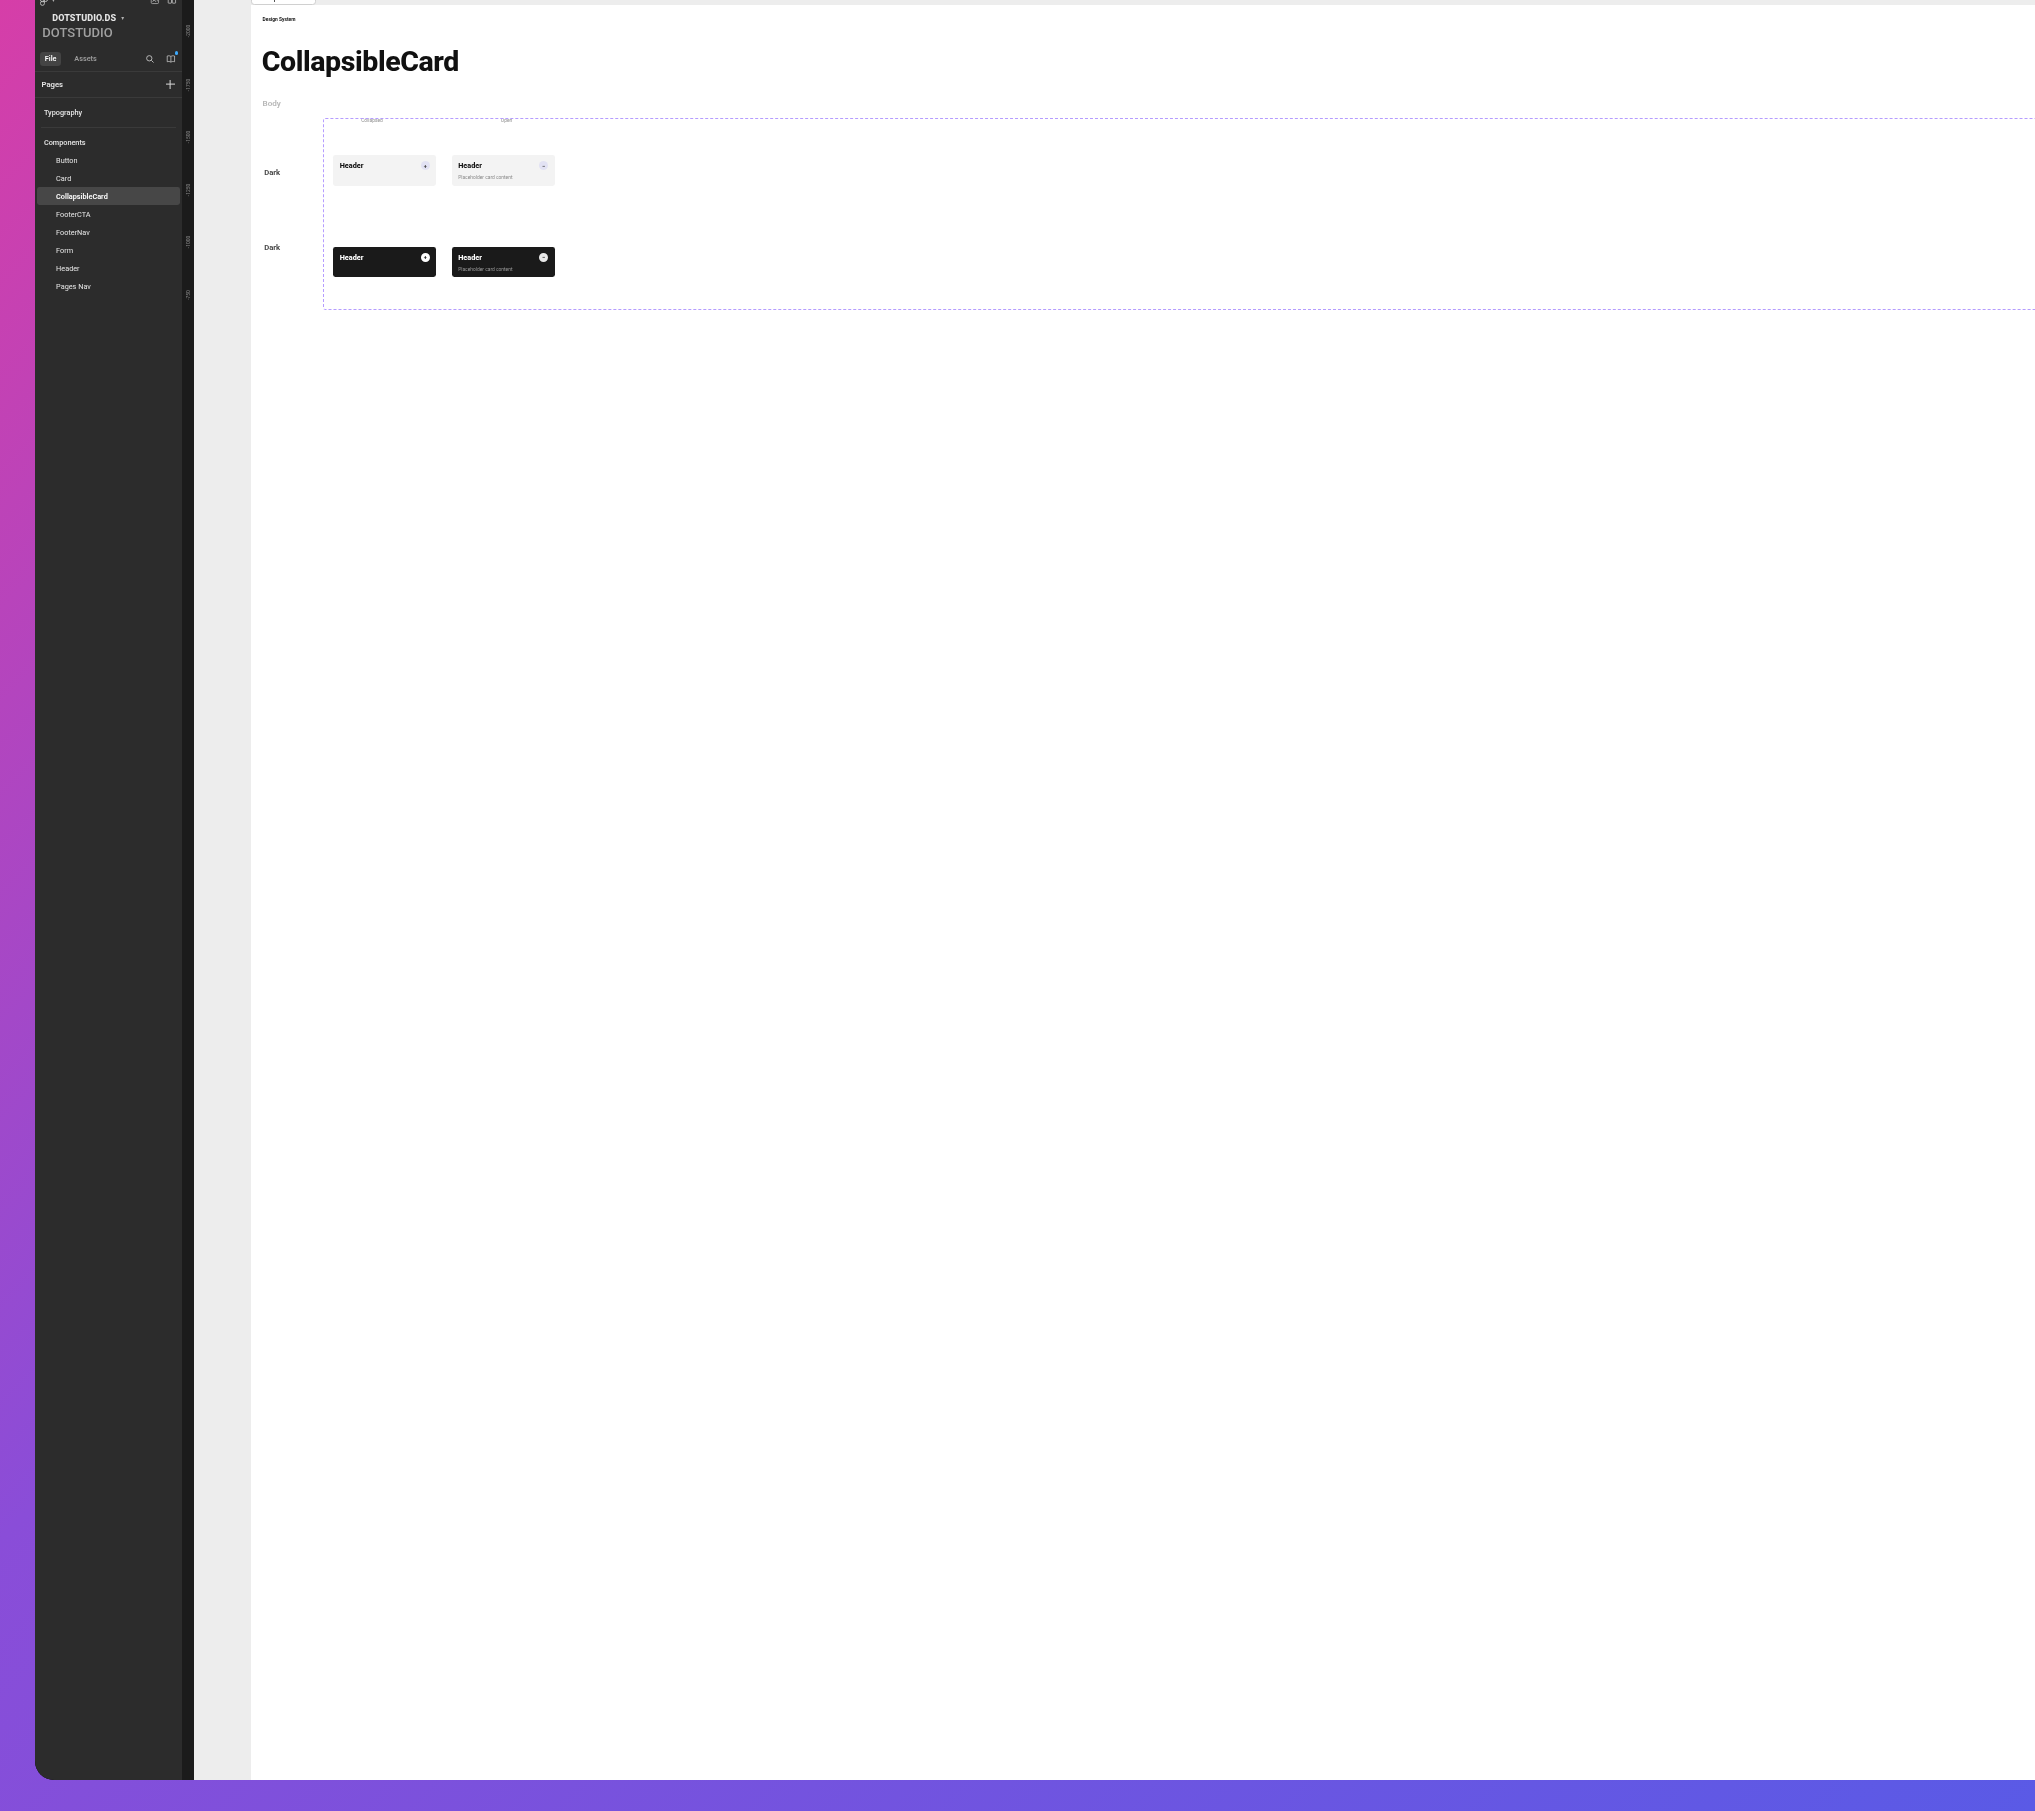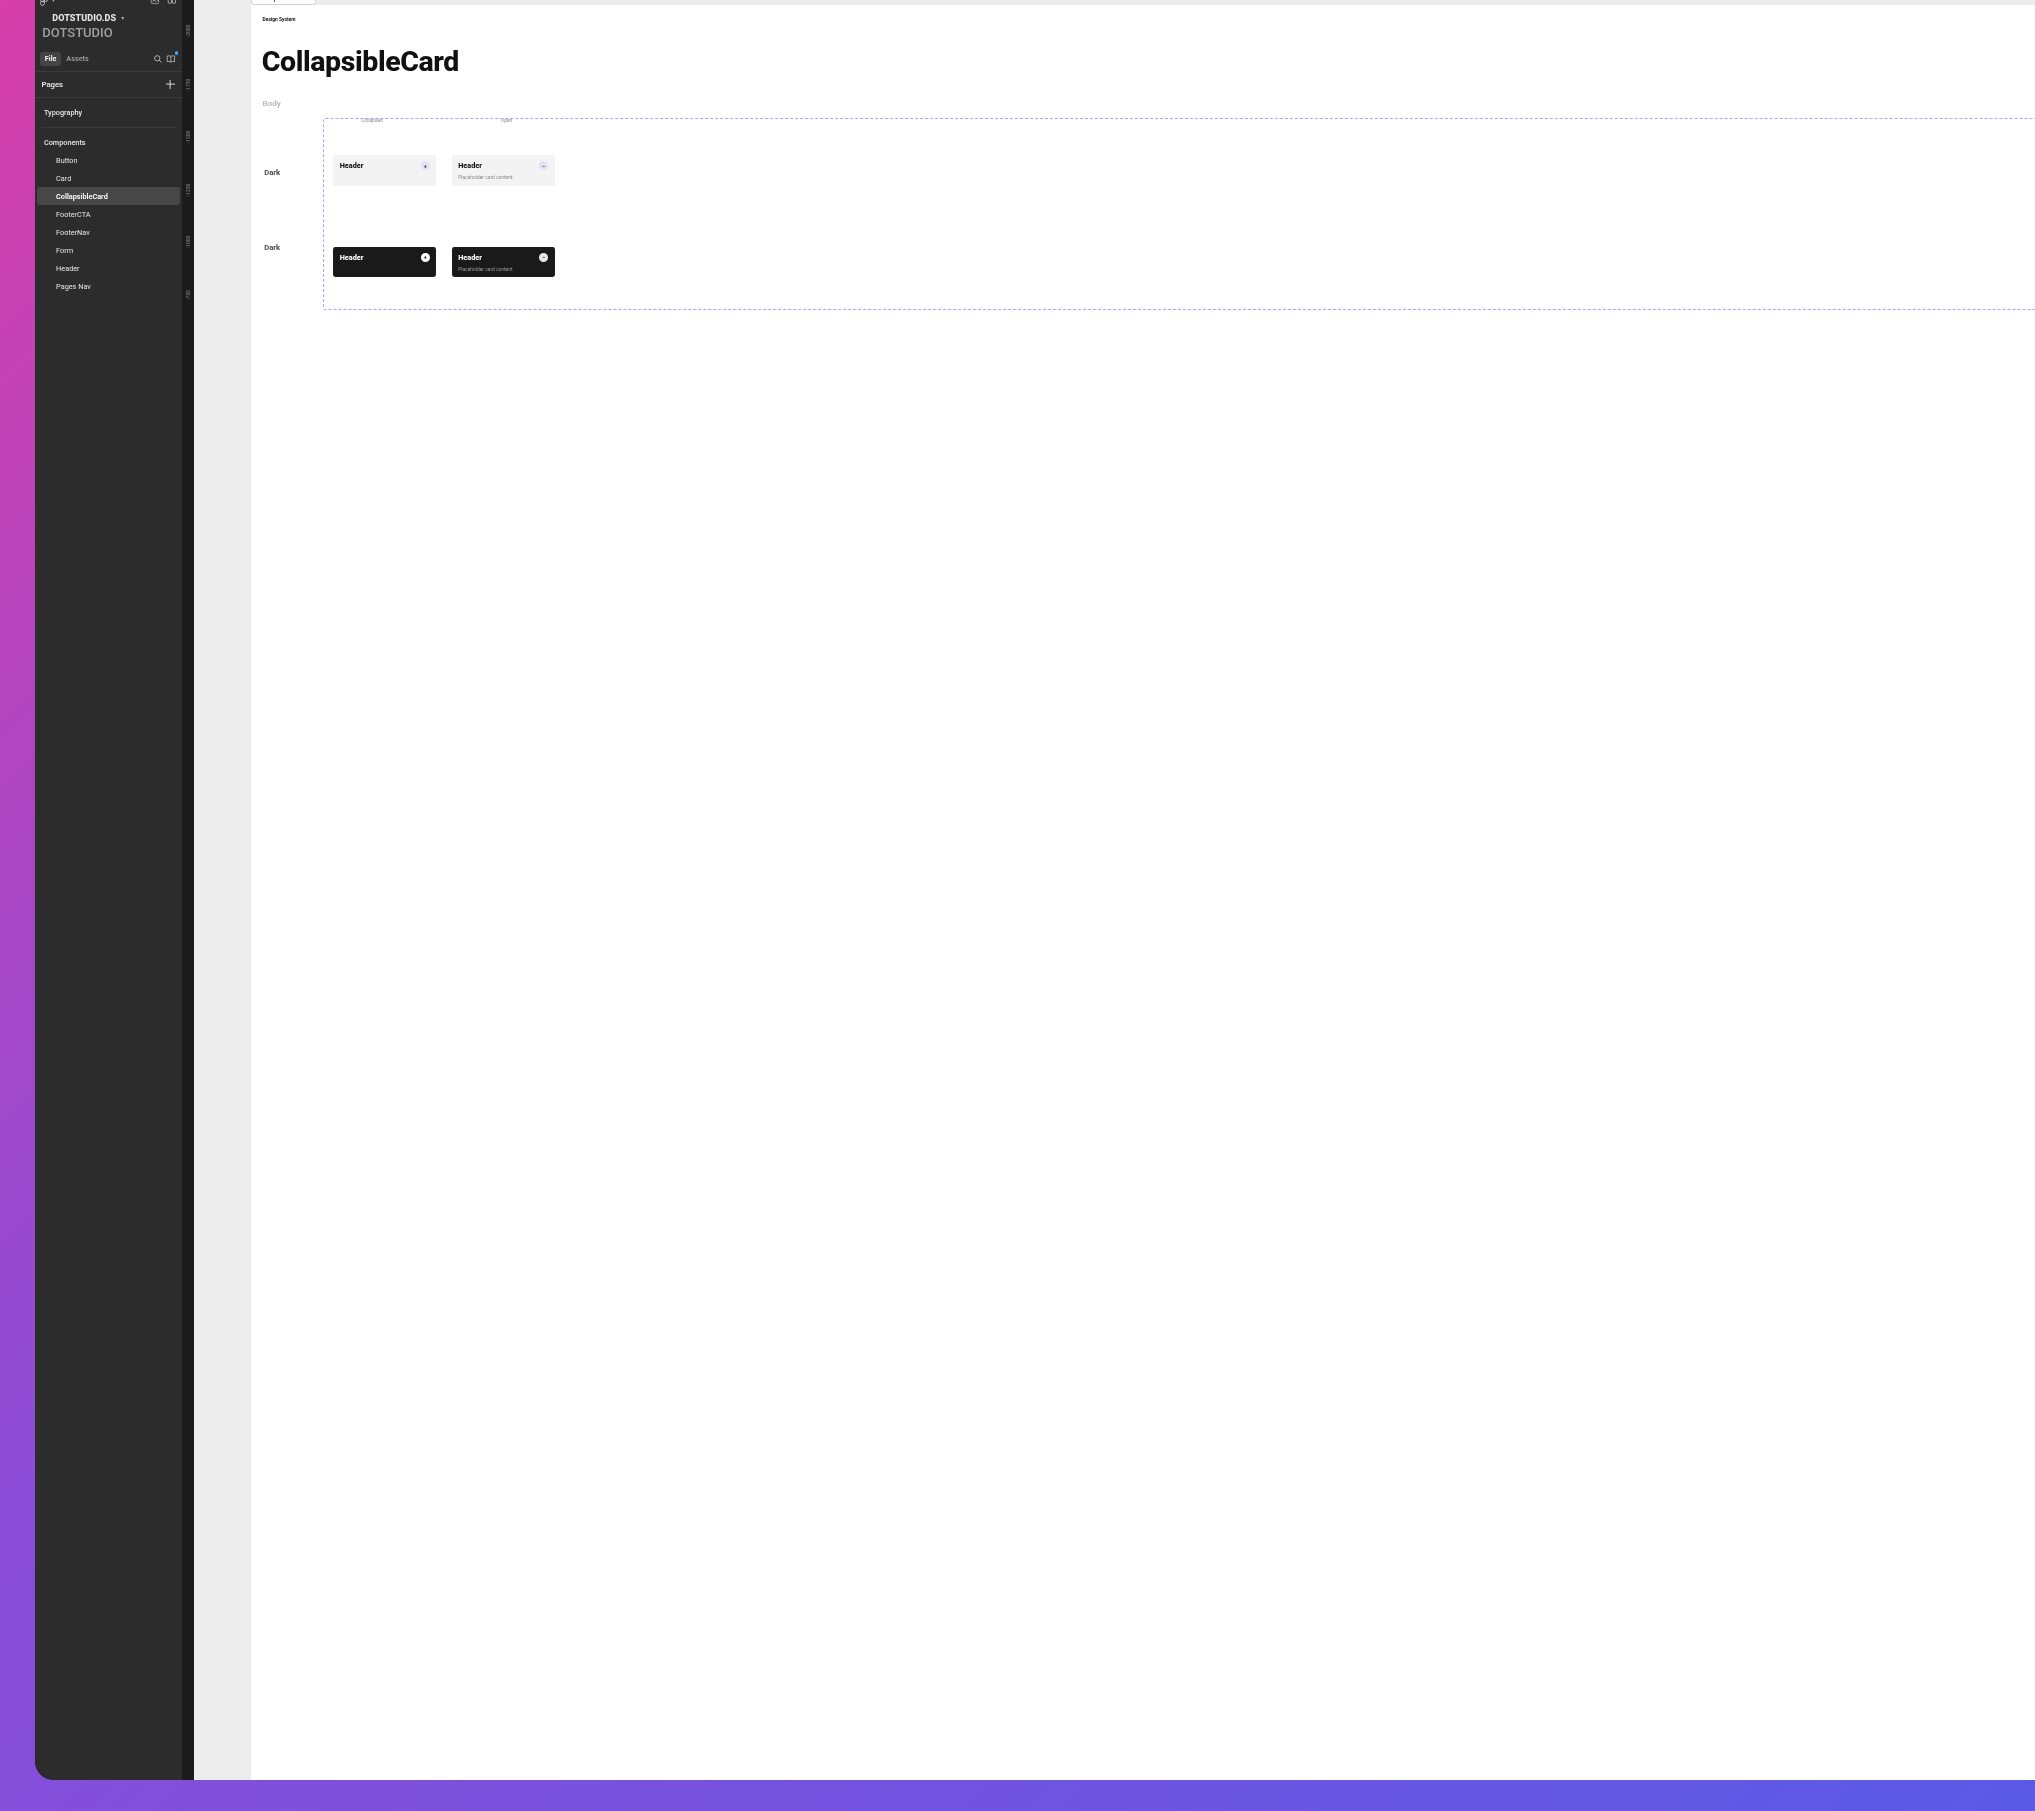--- a/index.html
+++ b/index.html
@@ -50,21 +50,21 @@
     padding: 3.3px 7.3px 7.3px 7.3px;
   }
   .proj-name-row { display: flex; align-items: center; gap: 4.9px; }
   .proj-name { font-size: 9px; font-weight: 800; letter-spacing: 0.1px; padding-left: 10px; }
   .proj-owner { color: #a0a0a0; font-size: 13px; margin-top: 2.4px; font-weight: 500; }
 
   .sb-tabs {
     display: flex;
     align-items: center;
     padding: 4.1px 4.9px 4.9px 4.9px;
-    gap: 0;
+    gap: 8px;
     border-bottom: 0.4px solid #3a3a3a;
   }
   .sb-tab {
     padding: 2.4px 4.9px;
     border-radius: 3.3px;
     color: #9a9a9a;
     font-weight: 600;
     font-size: 7.3px;
   }
   .sb-tab.active { background: #444; color: #fff; }

